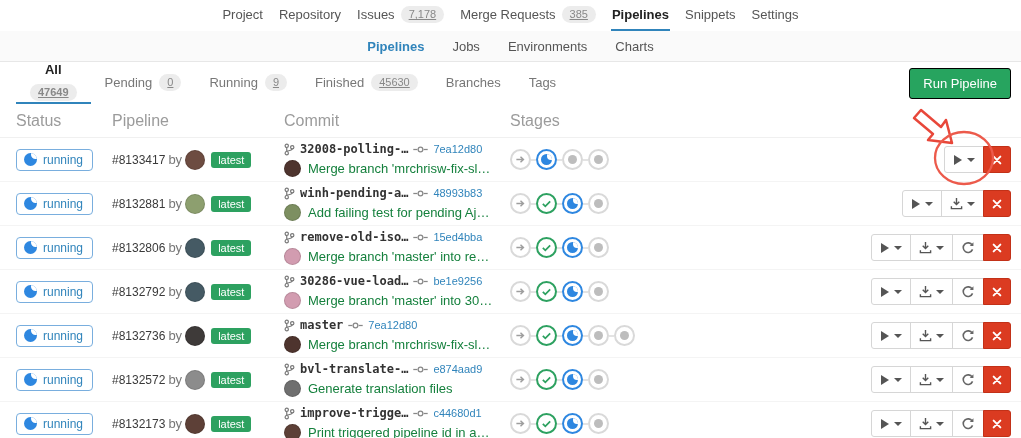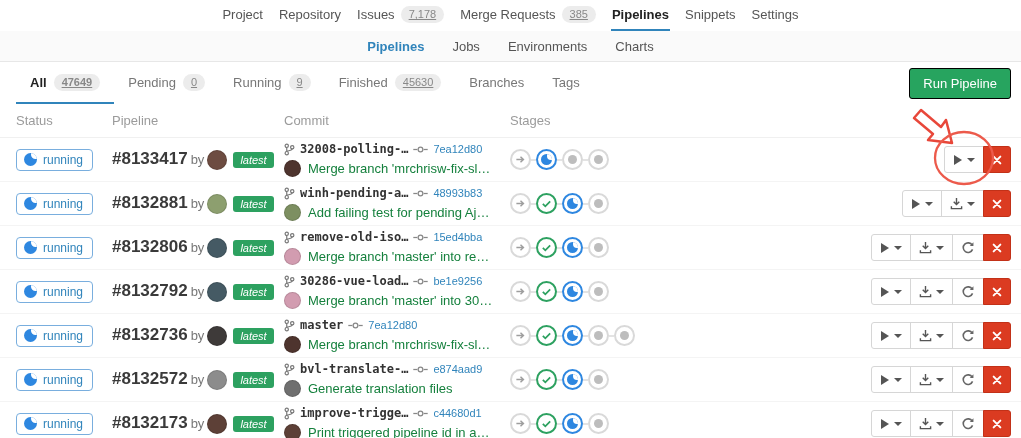--- a/index.html
+++ b/index.html
@@ -14,43 +14,43 @@
 
   
   .subnav { height:31px; background:#fafafa; border-bottom:1px solid #e7e7e7; display:flex; justify-content:center; align-items:center; gap:26px; font-size:13px; color:#666; }
   .subnav .nav-item { border-bottom:none; height:100%; }
   .subnav .nav-item.active { color:#3084bb; font-weight:bold; }
 
   
   .tabsbar { height:42px; display:flex; justify-content:space-between; align-items:stretch; padding:0 10px 0 16px; }
   .tabs { display:flex; }
   .tab { display:flex; align-items:center; gap:7px; padding:0 14px; font-size:13px; color:#777; cursor:pointer; border-bottom:2px solid transparent; }
-  .tab.active { color:#222; font-weight:bold; border-bottom-color:#3084bb; }
+  .tab.active { color:#222; font-weight:bold; border-bottom-color:#3084bb;flex-direction:column; }
   .bar-actions { display:flex; align-items:center; gap:7px; }
   .btn-green { background:#27a45f; border:1px solid #000000; color:#fff; border-radius:3px; padding:7px 13px; font-size:13px; cursor:pointer; font-family:inherit; }
   .btn-default { background:#fff; border:1px solid #c9c9c9; color:#444; border-radius:3px; padding:7px 13px; font-size:13px; cursor:pointer; font-family:inherit; }
 
   
   .grid-cols { display:grid; grid-template-columns:96px 172px 226px 1fr 132px; align-items:center; padding:0 10px 0 16px; }
-  .thead { height:34px; color:#9b9b9b; font-size:13px; border-bottom:1px solid #f0f0f0; }
+  .thead { height:34px; color:#9b9b9b; font-size:16px; border-bottom:1px solid #f0f0f0; }
   .row { height:44px; border-bottom:1px solid #f4f4f4; }
   .cell { overflow:hidden; white-space:nowrap; }
 
   .status-badge { display:inline-flex; align-items:center; gap:6px; border:1px solid #79aede; color:#3084bb; border-radius:4px; padding:3px 9px 3px 7px; font-size:12px; cursor:pointer; text-decoration:none; background:#fff; }
   .moon { position:relative; display:inline-block; background:#2e87e0; border-radius:50%; overflow:hidden; flex:0 0 auto; }
   .moon::after { content:''; position:absolute; background:#fff; border-radius:50%; }
   .moon-sm { width:13px; height:13px; } .moon-sm::after { width:9px; height:9px; top:-3px; right:-3px; }
   .moon-lg { width:11px; height:11px; } .moon-lg::after { width:8px; height:8px; top:-2.5px; right:-2.5px; }
 
-  .pid { font-weight:bold; color:#3a3a3a; font-size:17px; text-decoration:none; cursor:pointer; }
+  .pid { font-weight:normal; color:#3a3a3a; font-size:12px; text-decoration:none; cursor:pointer; }
   .by { color:#777; font-size:13px; margin:0 3px; }
   .avatar { display:inline-block; border-radius:50%; border:1px solid rgba(0,0,0,.12); vertical-align:middle; cursor:pointer; flex:0 0 auto; }
   .av20 { width:20px; height:20px; }
   .av17 { width:17px; height:17px; }
-  .latest { background:#2da160; color:#fff; font-size:11px; border-radius:3px; padding:2px 7px; margin-left:6px; vertical-align:middle;font-style:italic; }
+  .latest { background:#2da160; color:#fff; font-size:11px; border-radius:3px; padding:2px 7px; margin-left:6px; vertical-align:middle; }
 
   .commit-l1 { display:flex; align-items:center; gap:5px; font-size:12px; }
   .branch { font-family:"DejaVu Sans Mono", monospace; font-weight:bold; color:#333; font-size:12px; text-decoration:none; cursor:pointer; }
   .sha { font-family:Liberation Sans, sans-serif; color:#3084bb; font-size:11px; text-decoration:none; cursor:pointer; }
   .commit-l2 { display:flex; align-items:center; gap:7px; margin-top:4px; color:#15803d; font-size:13px; }
   .bicon, .cicon { display:inline-flex; align-items:center; color:#888; }
 
   .stages { display:flex; align-items:center; }
   .stage { position:relative; width:21px; height:21px; border-radius:50%; border:2px solid #d9d9d9; display:flex; align-items:center; justify-content:center; background:#fff; cursor:pointer; flex:0 0 auto; }
   .stage + .stage { margin-left:5px; }

